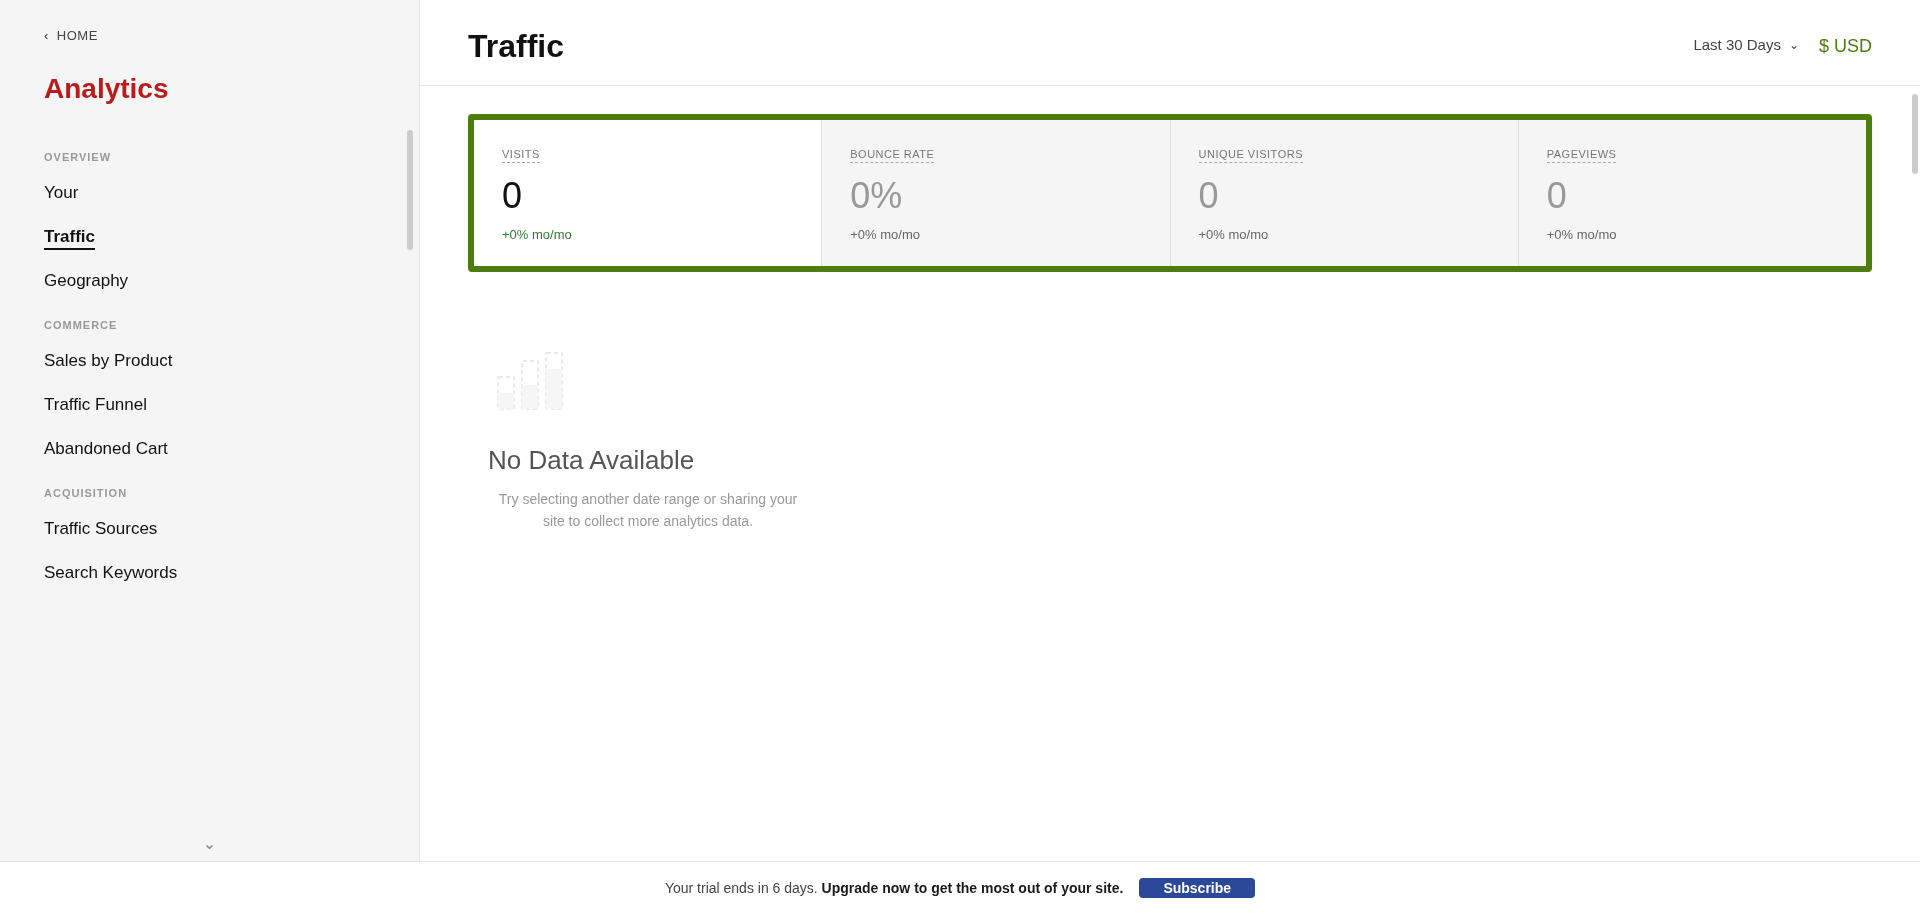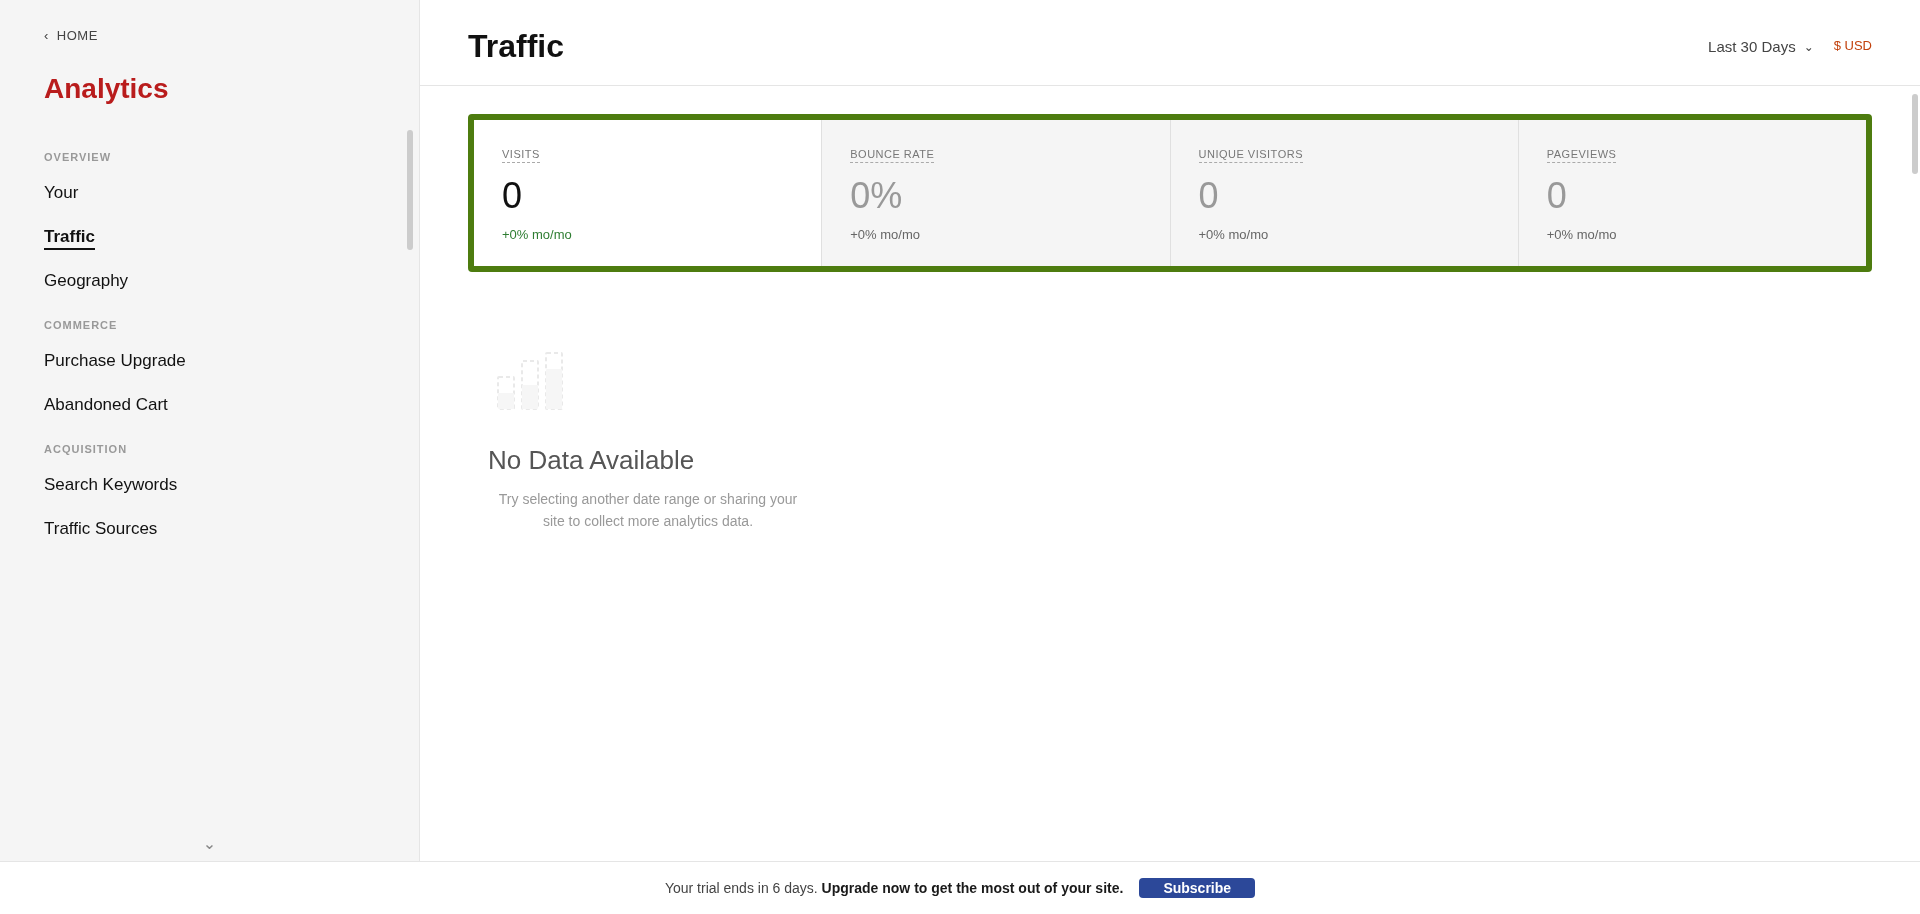--- a/index.html
+++ b/index.html
@@ -117,22 +117,22 @@
       align-items: center;
       gap: 8px;
       font-size: 15px;
       color: #444;
       cursor: pointer;
       border: none;
       background: none;
     }
 
     .currency-label {
-      font-size: 13px;
-      color: #c2410c;
+      font-size: 18px;
+      color: #4d7c0f;
     }
 
     .content-body {
       flex: 1;
       overflow-y: auto;
       padding: 28px 48px;
       position: relative;
     }
 
     .content-body::-webkit-scrollbar { width: 8px; }
@@ -282,26 +282,27 @@
     <div class="sidebar-scroll">
 
       <div class="sidebar-section-label">OVERVIEW</div>
       <div class="sidebar-nav-item">Your</div>
       <div class="sidebar-nav-item active-wrapper">
         <span class="active-text">Traffic</span>
       </div>
       <div class="sidebar-nav-item">Geography</div>
 
       <div class="sidebar-section-label">COMMERCE</div>
-      <div class="sidebar-nav-item">Purchase Upgrade</div>
+      <div class="sidebar-nav-item">Sales by Product</div>
+      <div class="sidebar-nav-item">Traffic Funnel</div>
       <div class="sidebar-nav-item">Abandoned Cart</div>
 
       <div class="sidebar-section-label">ACQUISITION</div>
+      <div class="sidebar-nav-item">Traffic Sources</div>
       <div class="sidebar-nav-item">Search Keywords</div>
-      <div class="sidebar-nav-item">Traffic Sources</div>
     </div>
 
     <div class="sidebar-scrollbar-area">
       <div class="sidebar-scrollbar-thumb"></div>
     </div>
 
     <div style="position:absolute;bottom:0;left:0;right:0;height:36px;display:flex;align-items:center;justify-content:center;background:linear-gradient(transparent,#f5f5f5);">
       <span style="font-size:16px;color:#888;">⌄</span>
     </div>
   </div>

